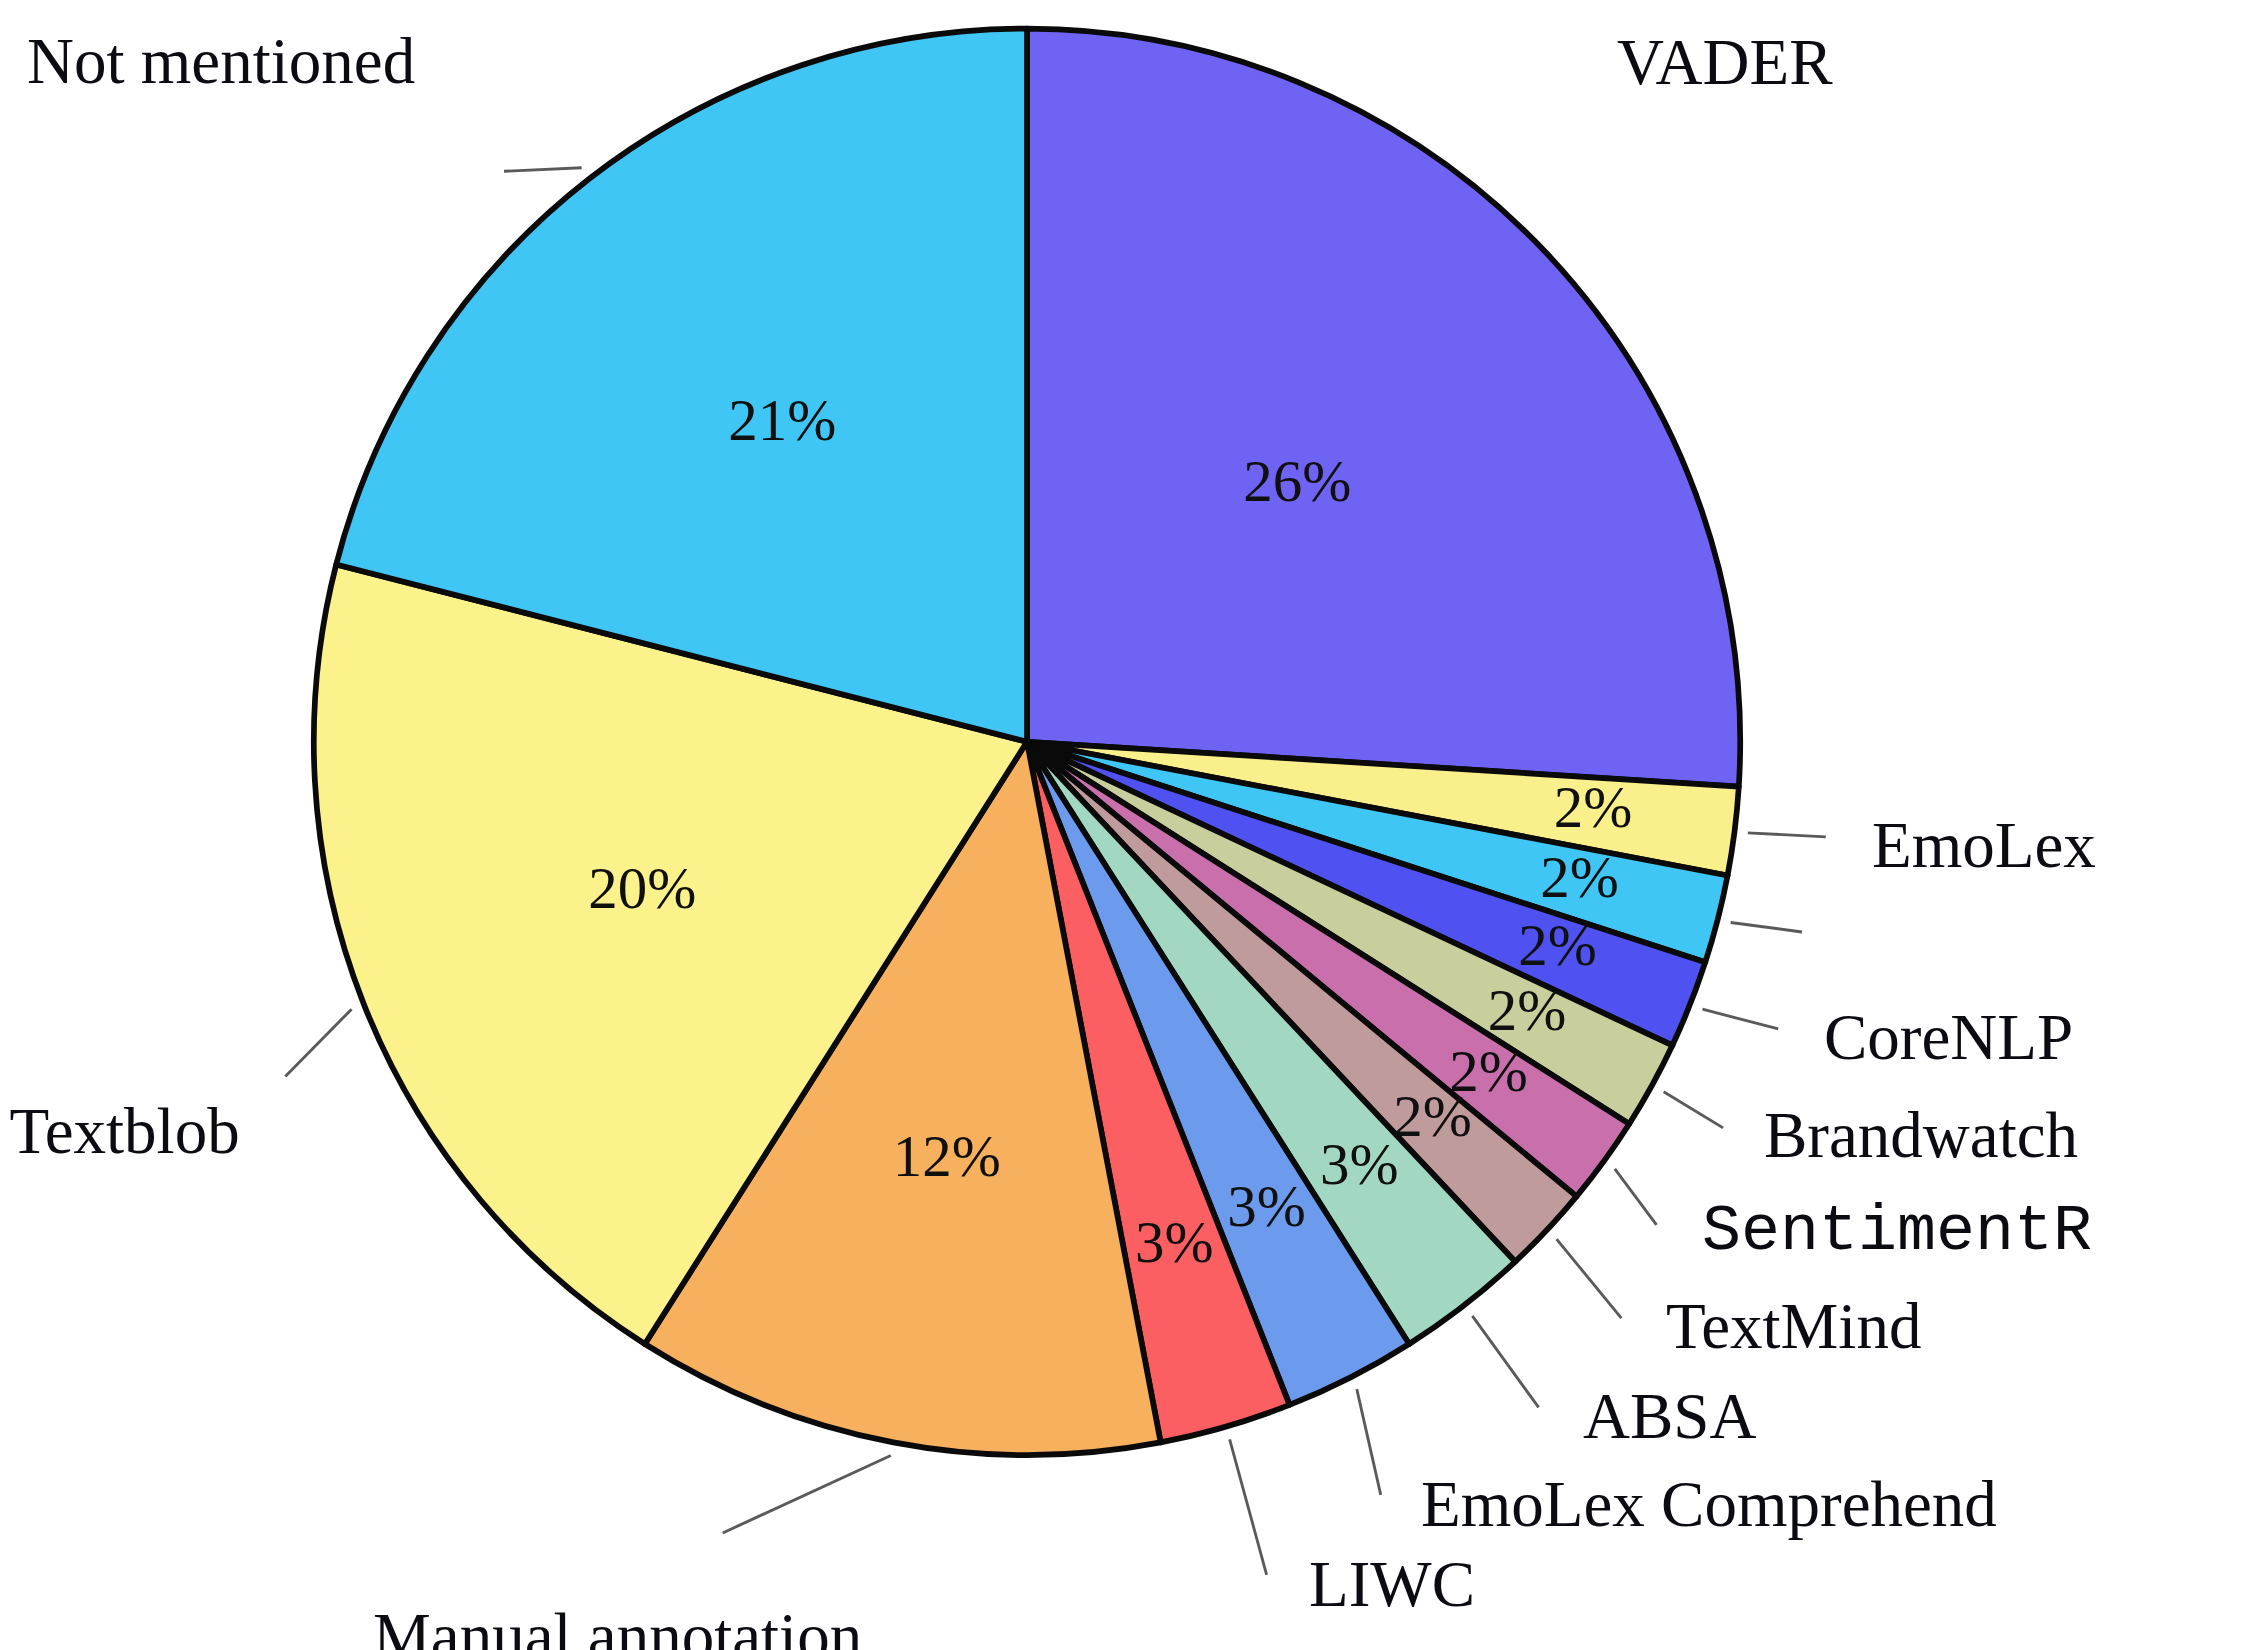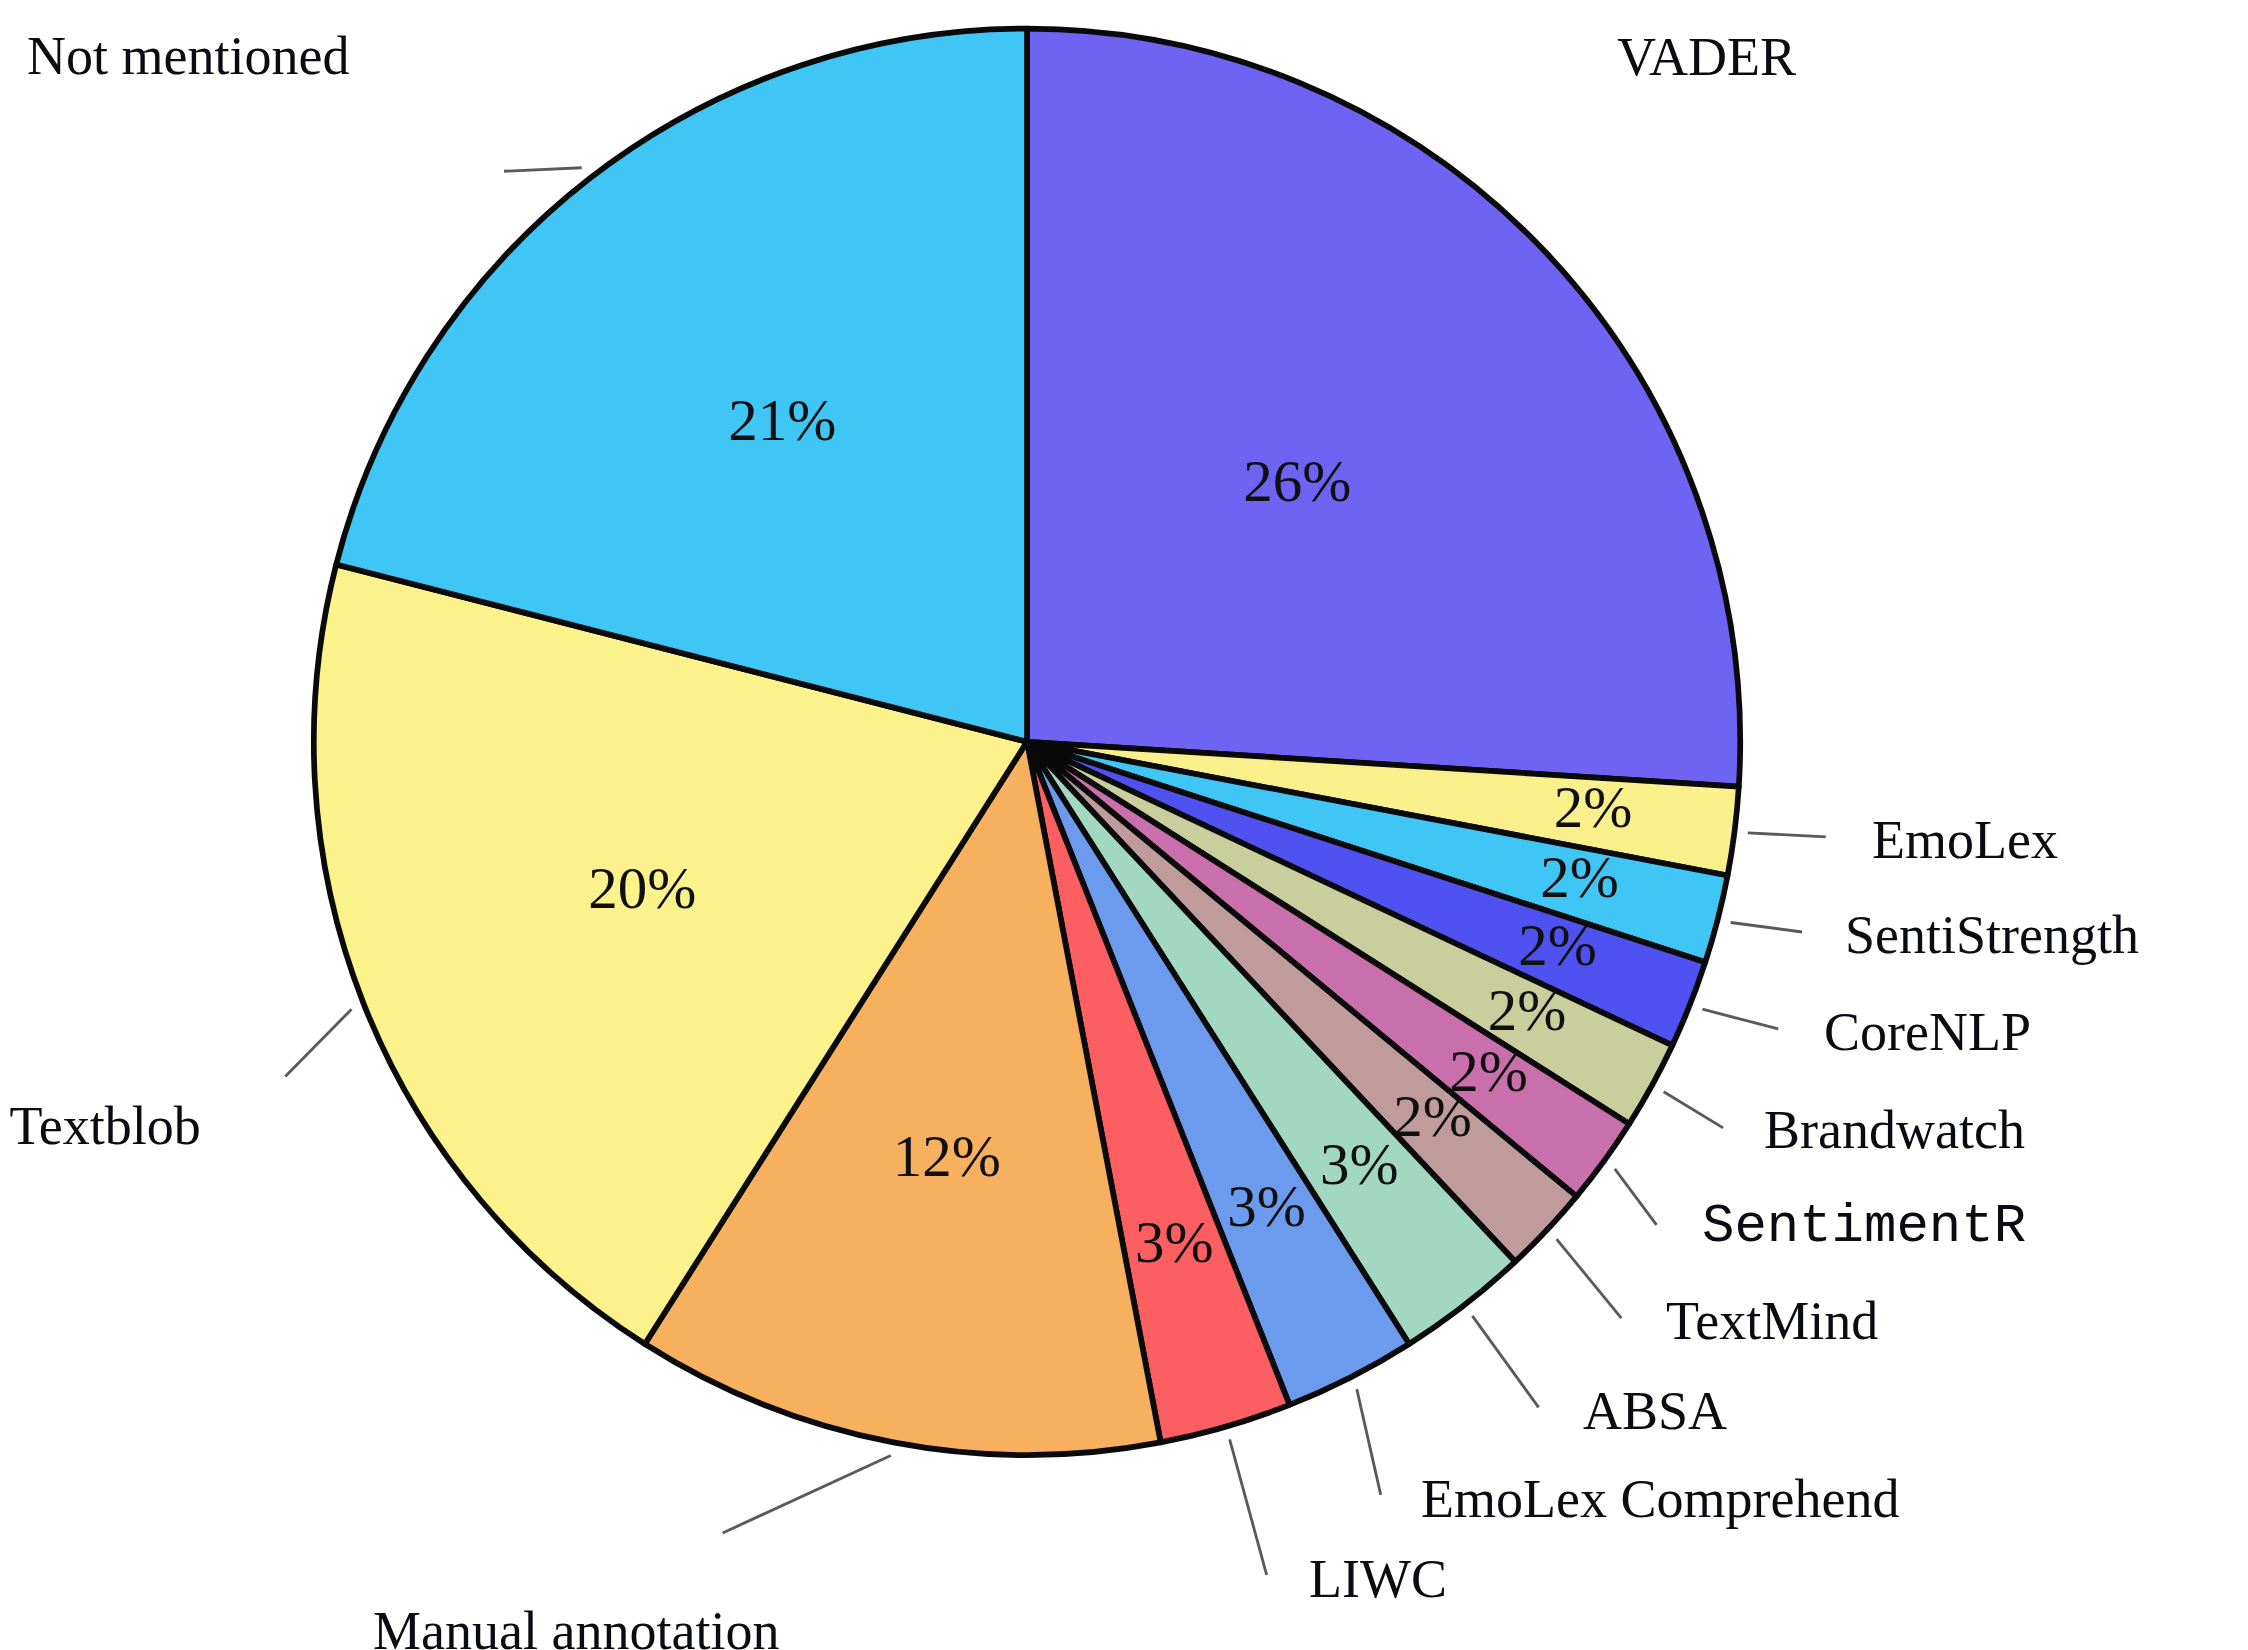--- a/index.html
+++ b/index.html
@@ -3,21 +3,21 @@
 <meta charset="utf-8">
 <style>
   html,body{margin:0;padding:0;background:#ffffff;}
   body{width:2248px;height:1650px;overflow:hidden;
        font-family:"Liberation Serif","DejaVu Serif",serif;color:#111;}
   #stage{position:relative;width:2248px;height:1650px;background:#fff;}
   svg{position:absolute;left:0;top:0;width:2248px;height:1650px;}
   .pct{font-family:"Liberation Serif","DejaVu Serif",serif;font-size:62px;fill:#101010;
        text-anchor:middle;dominant-baseline:middle;}
   .lbl{position:absolute;font-family:"Liberation Serif","DejaVu Serif",serif;
-       font-size:54px;color:#0b0b12;white-space:nowrap;line-height:1;}
+       font-size:65px;color:#0b0b12;white-space:nowrap;line-height:1;}
 </style>
 </head>
 <body>
 
 <div id="stage">
 
   <svg viewBox="0 0 2364 1735">
     <g id="slices">
         <path d="M 1080 780 L 1080.00 30.00 A 750 750 0 0 1 1828.52 827.09 Z" fill="#6E63F2" stroke="#0a0a0a" stroke-width="6" stroke-linejoin="round"></path>
         <path d="M 1080 780 L 1828.52 827.09 A 750 750 0 0 1 1816.72 920.54 Z" fill="#FAF08B" stroke="#0a0a0a" stroke-width="6" stroke-linejoin="round"></path>
@@ -60,21 +60,20 @@
         <text x="1234.8" y="1313.0" class="pct">3%</text>
         <text x="995.7" y="1222.0" class="pct">12%</text>
         <text x="675.5" y="940.1" class="pct">20%</text>
         <text x="822.6" y="448.1" class="pct">21%</text>
       </g>
   </svg>
 
   <div class="lbl" style="left:27px;  top:28.5px;">Not mentioned</div>
   <div class="lbl" style="left:1617px;top:30px;">VADER</div>
   <div class="lbl" style="left:1872px;top:813px;">EmoLex</div>
-  <div class="lbl" style="left:1845px;top:908px;">SentiStrength</div>
   <div class="lbl" style="left:1824px;top:1005px;">CoreNLP</div>
   <div class="lbl" style="left:1764px;top:1103px;">Brandwatch</div>
   <div class="lbl" style="left:1702px;top:1200px;font-family:Liberation Mono, monospace;">SentimentR</div>
   <div class="lbl" style="left:1666px;top:1294px;">TextMind</div>
   <div class="lbl" style="left:1583px;top:1384px;">ABSA</div>
   <div class="lbl" style="left:1421px;top:1472px;">EmoLex Comprehend</div>
   <div class="lbl" style="left:1309px;top:1552px;">LIWC</div>
   <div class="lbl" style="left:373px; top:1556px;margin-top:48px;">Manual annotation</div>
   <div class="lbl" style="left:9.5px;  top:1099px;">Textblob</div>
 

